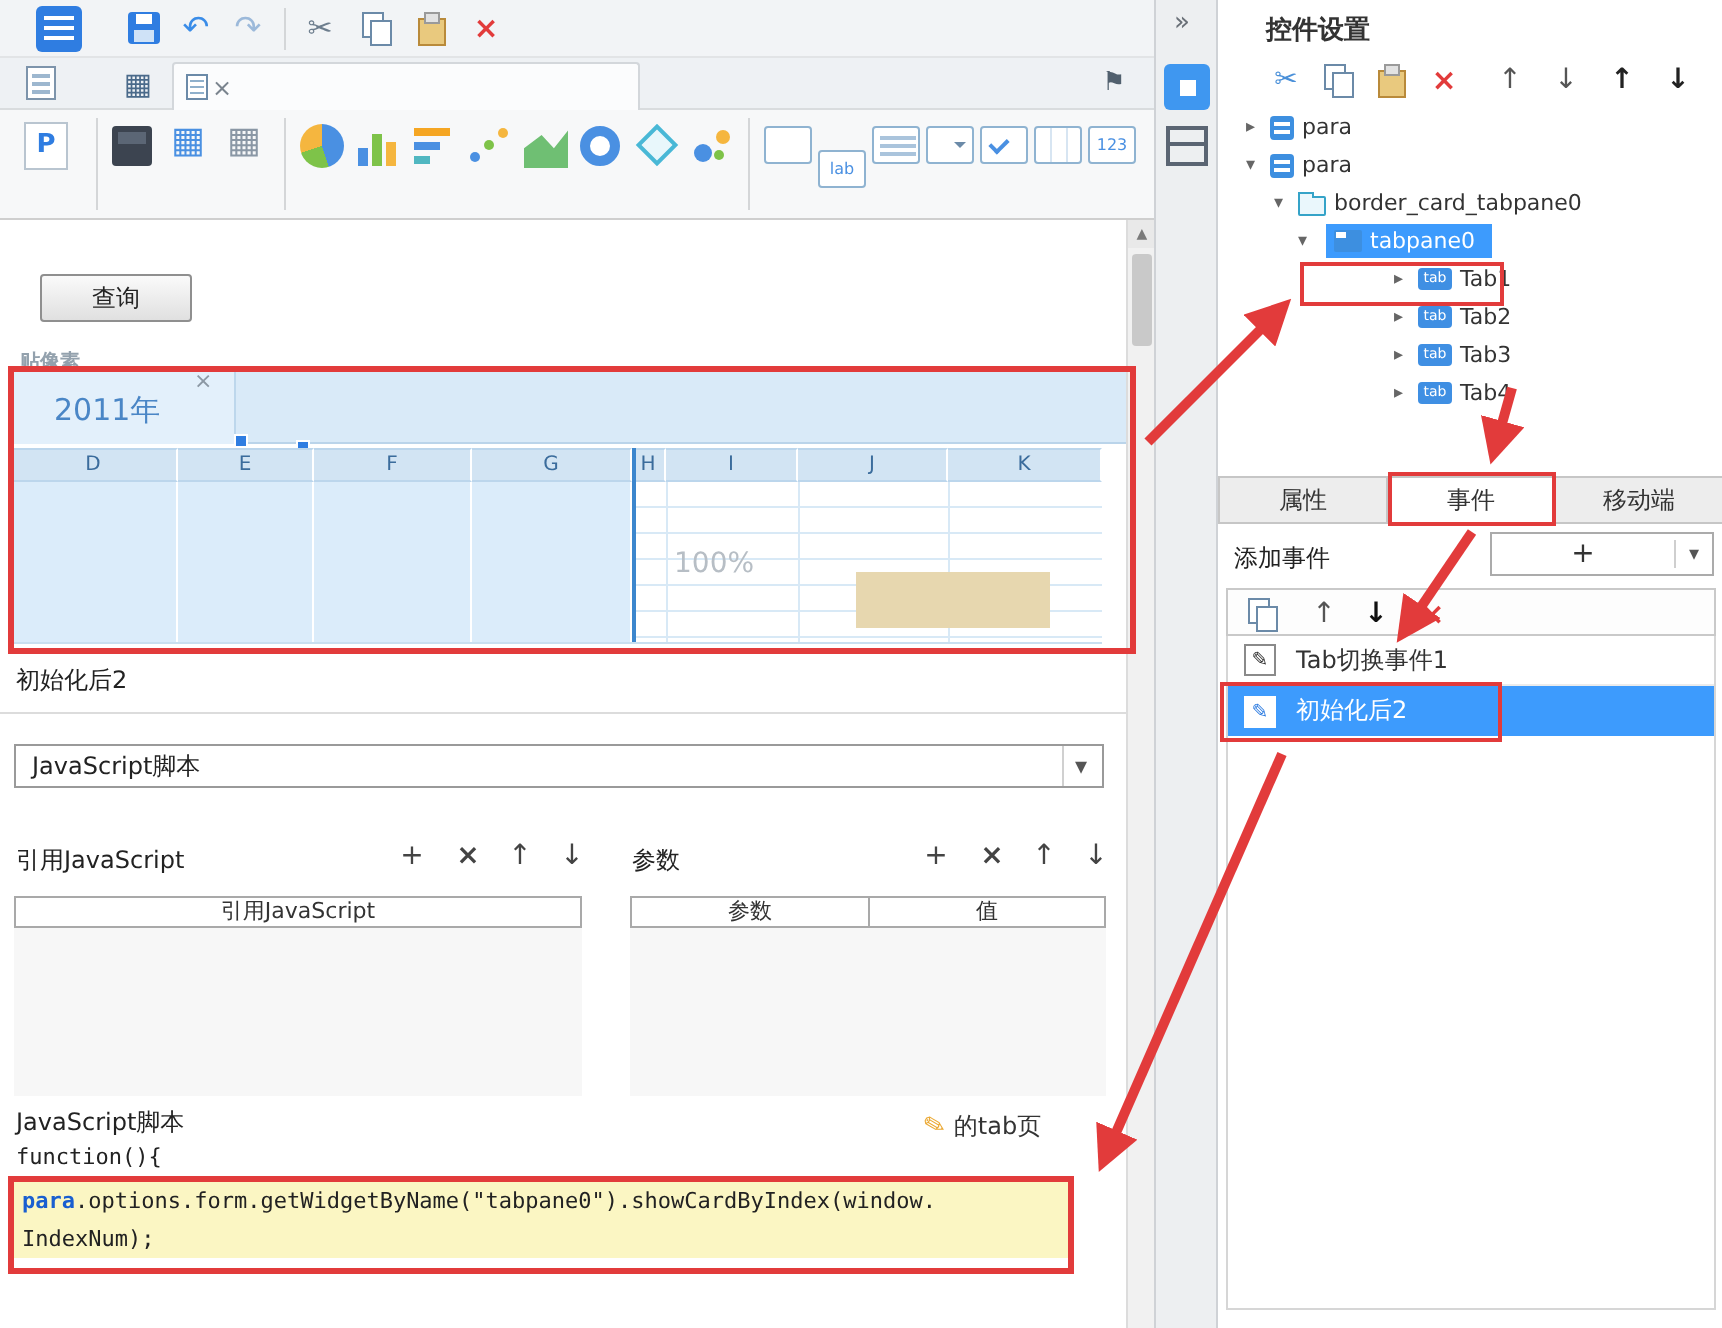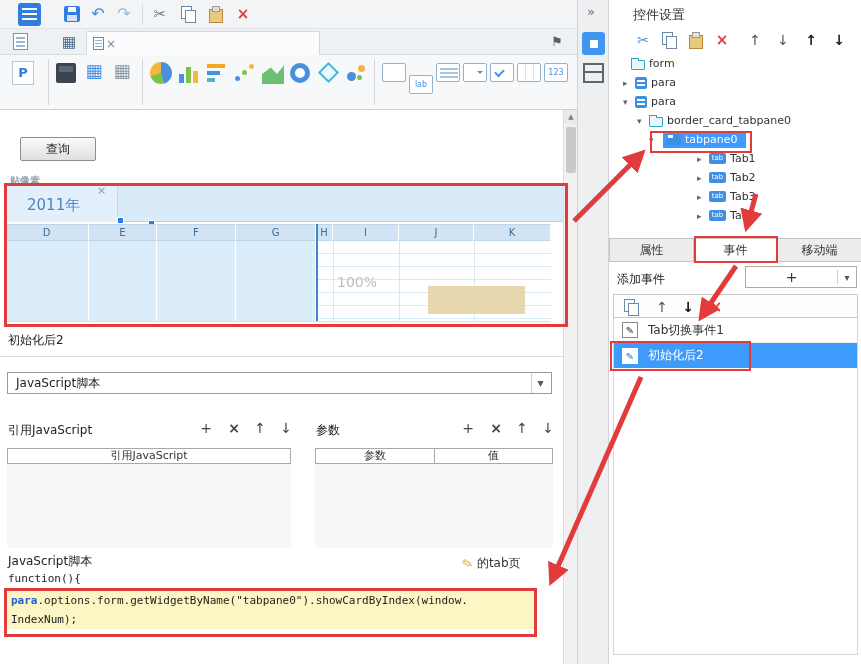--- a/index.html
+++ b/index.html
@@ -109,21 +109,21 @@
   
   .midstrip { position:absolute; left:577px; top:0; width:31px; height:664px; background:#edeff1; border-left:1px solid #cfd2d6; }
   .collapse { position:absolute; left:9px; top:4px; font-size:13px; color:#6a7078; }
   .tool-active { position:absolute; left:4px; top:32px; width:23px; height:23px; background:#3f97f0; border-radius:3px; }
   .tool-active::after { content:""; position:absolute; left:8px; top:8px; width:8px; height:8px; background:#fff; }
   .tool-layout { position:absolute; left:5px; top:63px; width:21px; height:20px; border:2px solid #5b6573; }
   .tool-layout::after { content:""; position:absolute; left:0; top:6px; width:17px; height:2px; background:#5b6573; }
 
   
   .rpanel { position:absolute; left:608px; top:0; width:253px; height:664px; background:#fff; border-left:1px solid #cfd2d6; }
-  .rp-title { position:absolute; left:24px; top:6px; font-size:13px; color:#333; }
+  .rp-title { position:absolute; left:24px; top:6px; font-size:13px; color:#333;font-weight:bold; }
   .rp-tb .gi { position:absolute; }
   .trow { position:relative; height:19px; display:flex; align-items:center; }
   .tree { position:absolute; left:0; top:54px; width:253px; }
   .tchev { width:12px; font-size:9px; color:#666; flex:none; }
   .tlabel { margin-left:4px; font-size:11px; color:#333; white-space:nowrap; }
   .tic { flex:none; position:relative; }
   .ic-folder { width:14px; height:10px; border:1px solid #35a3c8; background:#eaf7fc; border-radius:1px; margin-top:2px; }
   .ic-folder::before { content:""; position:absolute; left:-1px; top:-3px; width:6px; height:2px; border:1px solid #35a3c8; border-bottom:none; background:#eaf7fc; }
   .ic-wsq { width:12px; height:12px; background:#3d8fe0; border-radius:2px; }
   .ic-wsq::after { content:""; position:absolute; left:2px; top:3px; width:8px; height:2px; background:#fff; box-shadow:0 4px 0 #fff; }
@@ -330,24 +330,20 @@
       <span class="ic-copy" style="left:53px;top:32px"></span>
       <span class="ic-paste" style="left:79px;top:32px"></span>
       <span class="gi red" style="left:103px;top:30px;font-size:15px">×</span>
       <span class="gi" style="left:136px;top:30px;color:#555">↑</span>
       <span class="gi" style="left:164px;top:30px;color:#555">↓</span>
       <span class="gi" style="left:192px;top:30px;color:#222;font-weight:bold">↑</span>
       <span class="gi" style="left:220px;top:30px;color:#222;font-weight:bold">↓</span>
     </div>
 
     <div class="tree">
-      <div class="trow" style="padding-left:22px">
-        <span class="tic ic-folder"></span>
-        <span class="tlabel">form</span>
-      </div>
       <div class="trow" style="padding-left:14px">
         <span class="tchev">▸</span>
         <span class="tic ic-wsq"></span>
         <span class="tlabel">para</span>
       </div>
       <div class="trow" style="padding-left:14px">
         <span class="tchev">▾</span>
         <span class="tic ic-wsq"></span>
         <span class="tlabel">para</span>
       </div>

